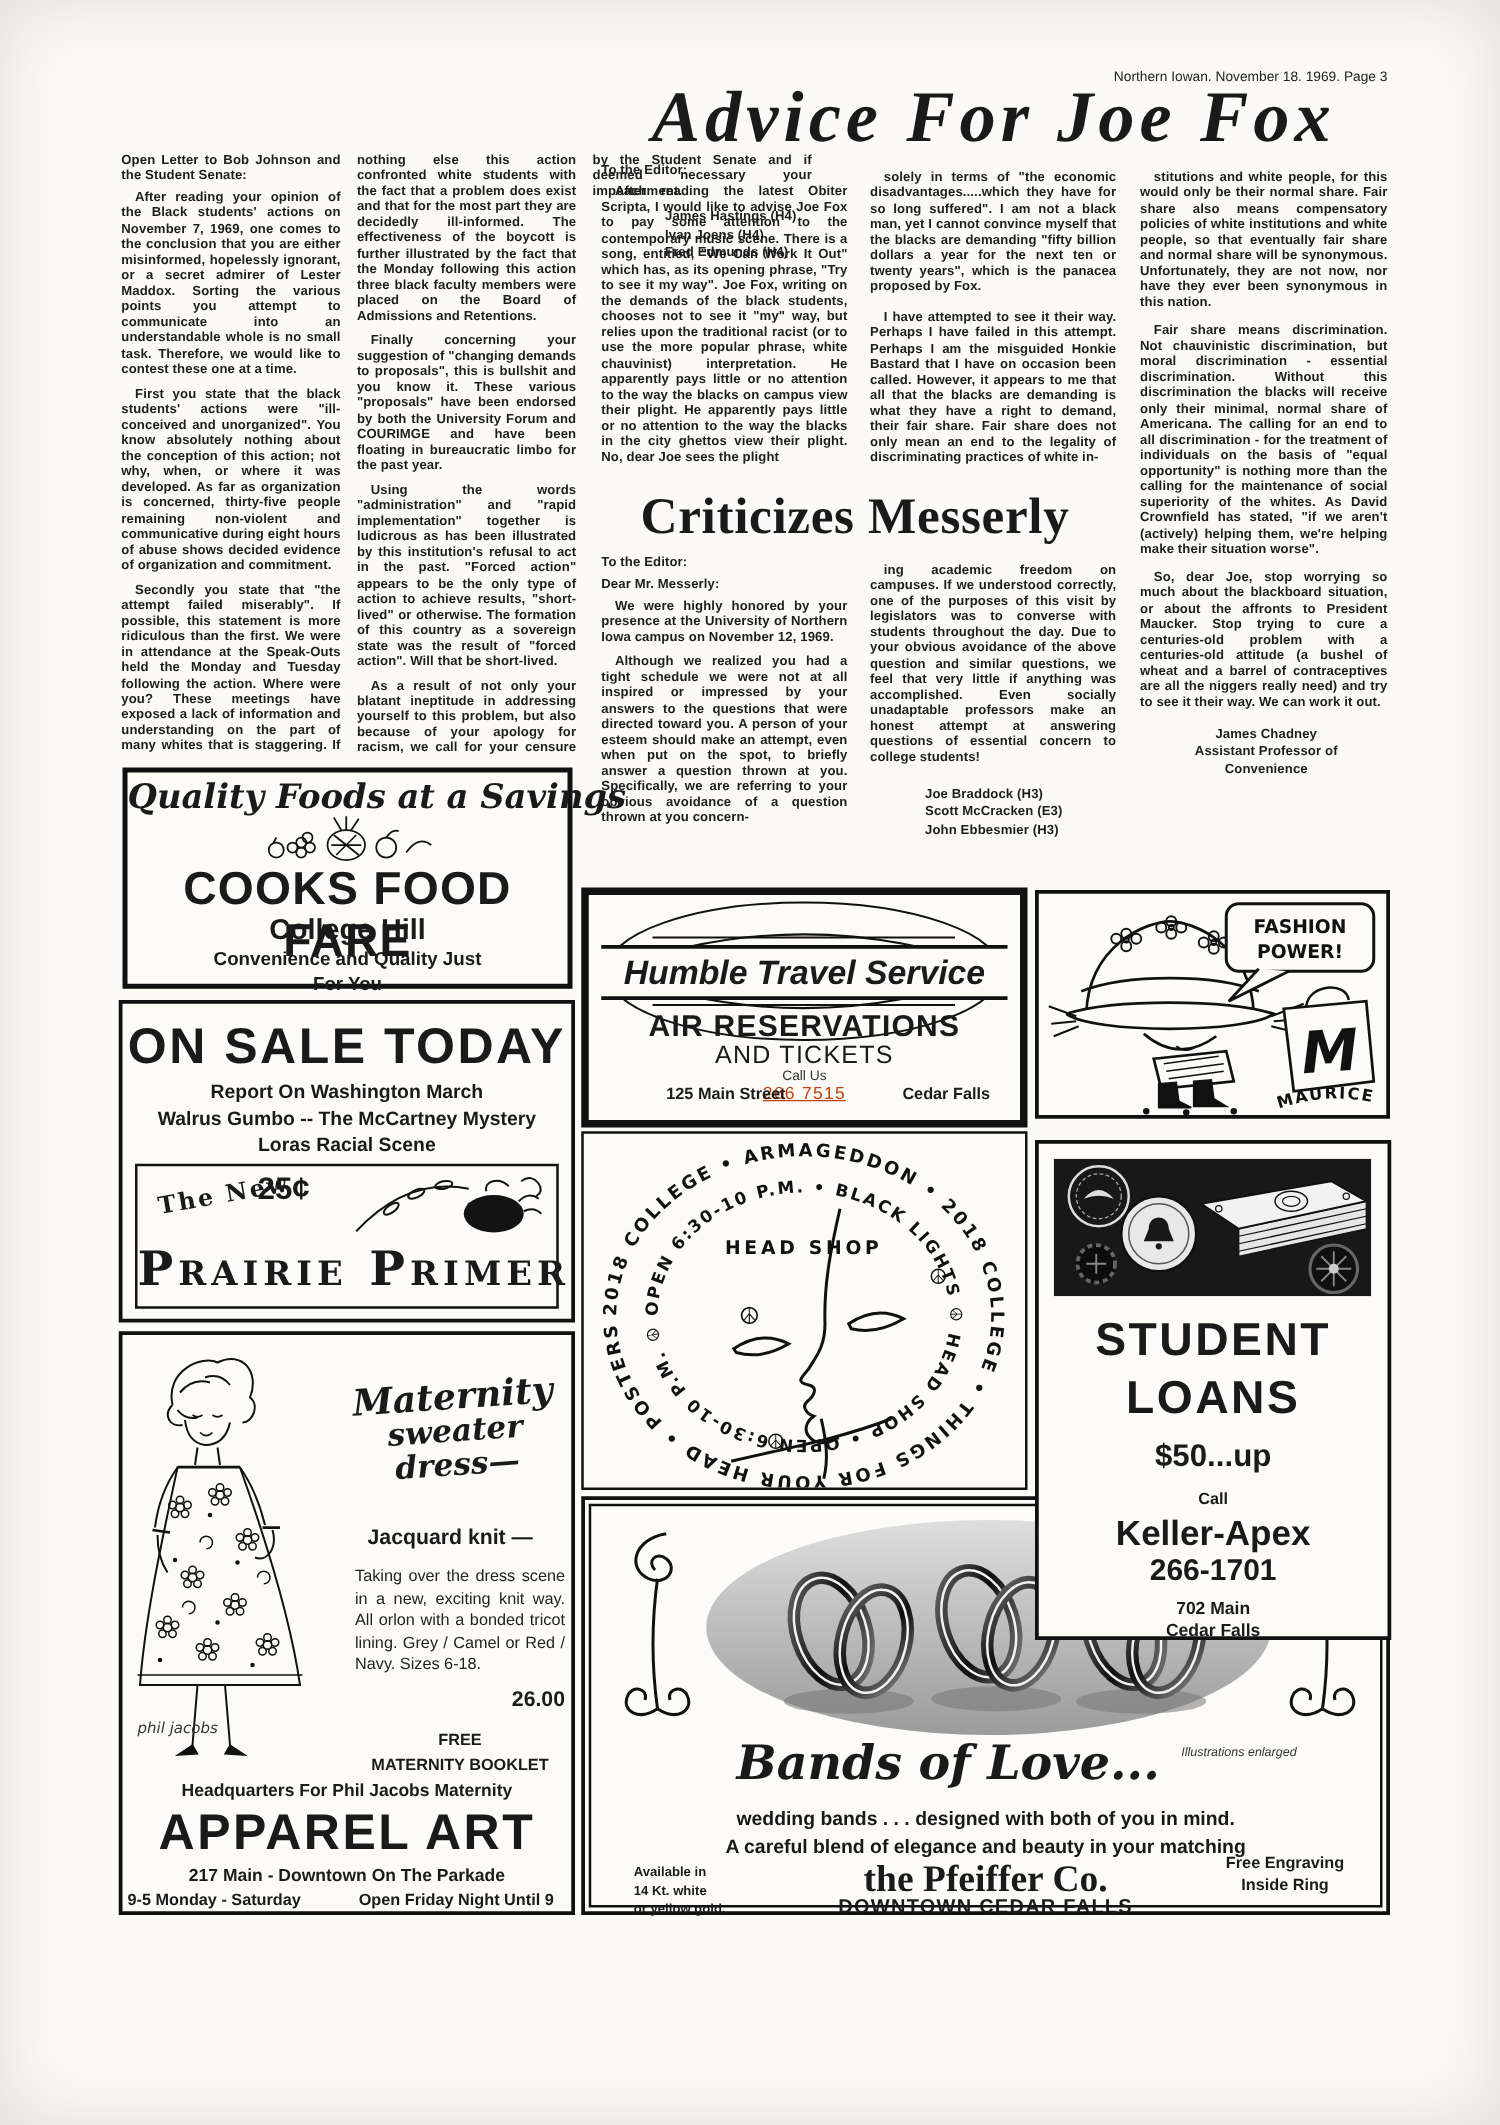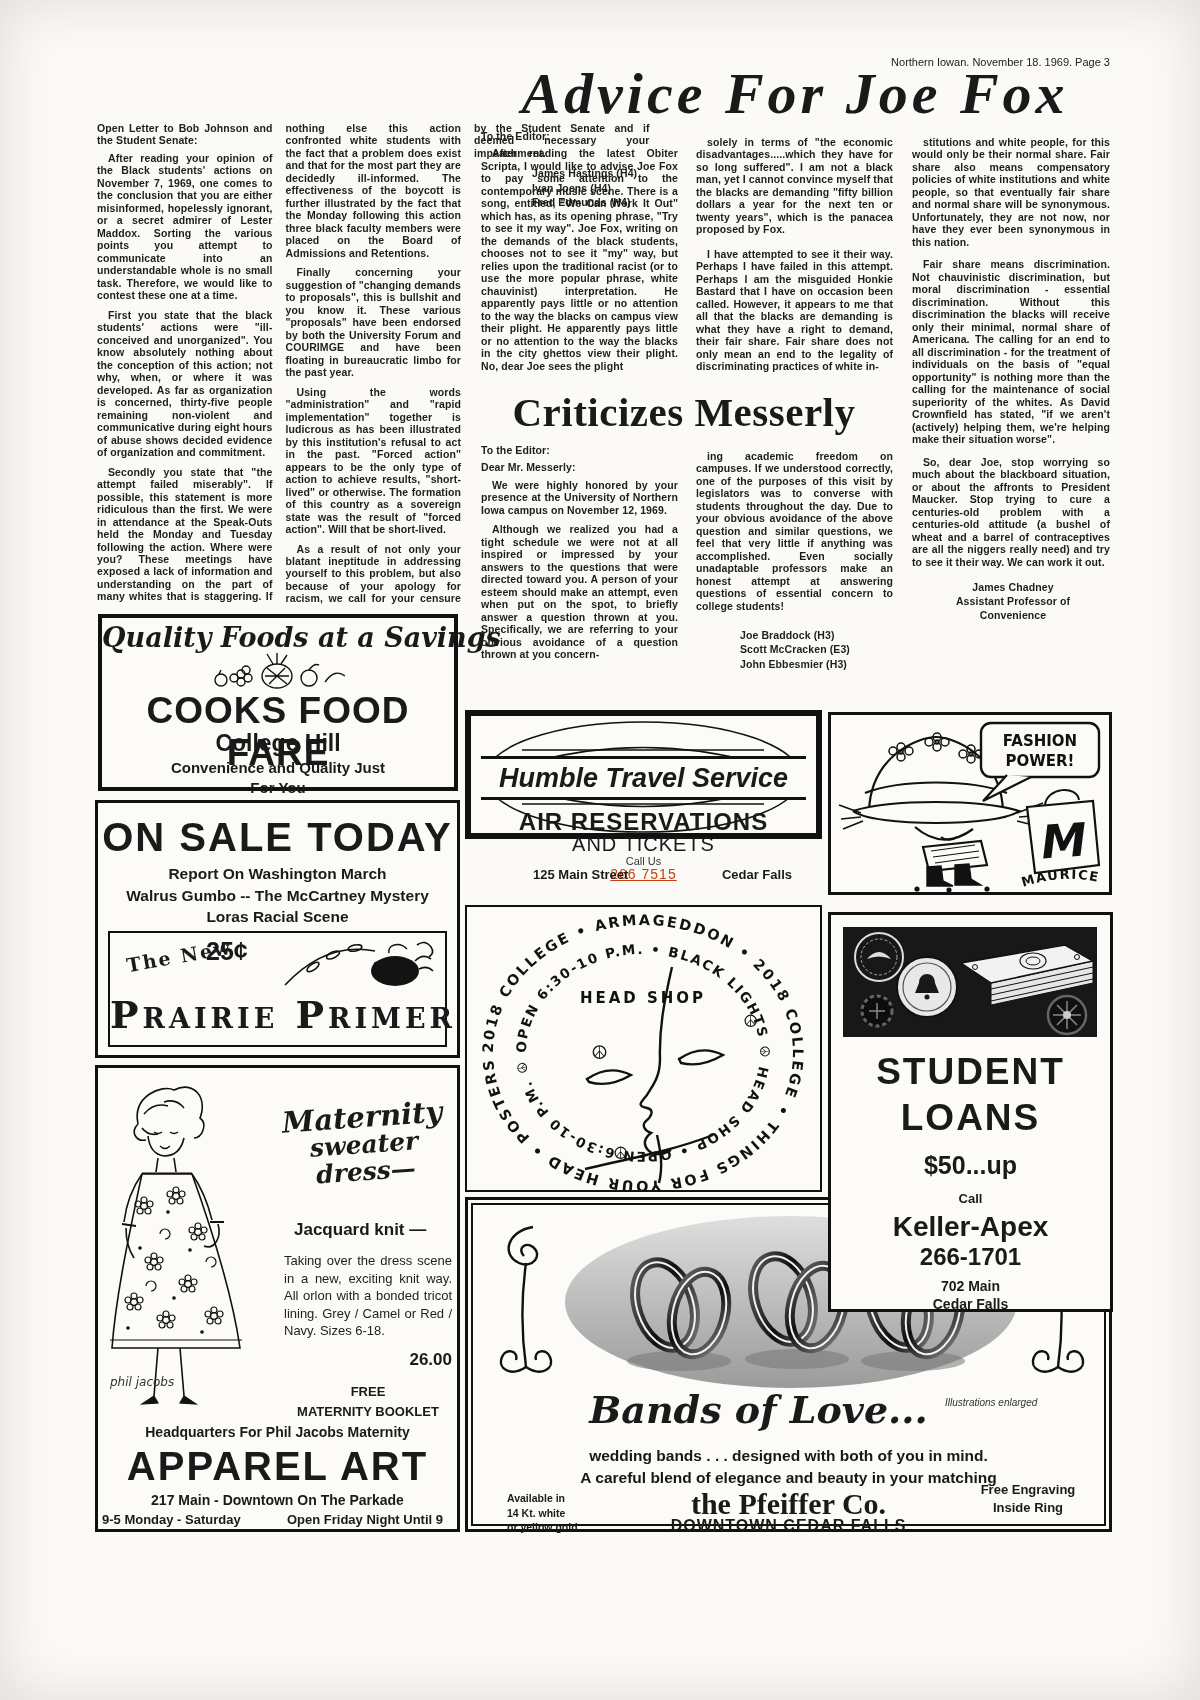--- a/index.html
+++ b/index.html
@@ -200,21 +200,21 @@
           <path d="M138,10 q8,-6 14,2 q4,6 -2,10"></path>
         </g>
         <ellipse cx="116" cy="36" rx="24" ry="15" fill="#131313"></ellipse>
         <circle cx="98" cy="30" r="3.5" fill="#131313"></circle>
         <path d="M136,26 q8,-8 16,-2 M140,34 q8,-4 14,2" fill="none" stroke="#111" stroke-width="1.6"></path>
       </svg>
       <div class="abs ctr primer-title" style="left:0; right:0; bottom:8px;">Prairie Primer</div>
     </div>
   </div>
 
-  <div class="ad" style="left:465px; top:710px; width:357px; height:129px; border-width:6px;">
+  <div class="ad" style="left:465px; top:710px; width:357px; height:192px; border-width:6px;">
     <svg class="abs" style="left:7px; top:2px;" width="330" height="118" viewBox="0 0 330 118">
       <g fill="none" stroke="#111" stroke-width="1.6">
         <ellipse cx="165" cy="59" rx="158" ry="55"></ellipse>
         <path d="M7,59 Q165,0 323,59"></path>
         <path d="M7,59 Q165,30 323,59"></path>
         <path d="M7,59 Q165,88 323,59"></path>
         <path d="M7,59 Q165,118 323,59"></path>
         <line x1="44" y1="32" x2="286" y2="32"></line>
         <line x1="7" y1="59" x2="323" y2="59"></line>
         <line x1="44" y1="86" x2="286" y2="86"></line>

